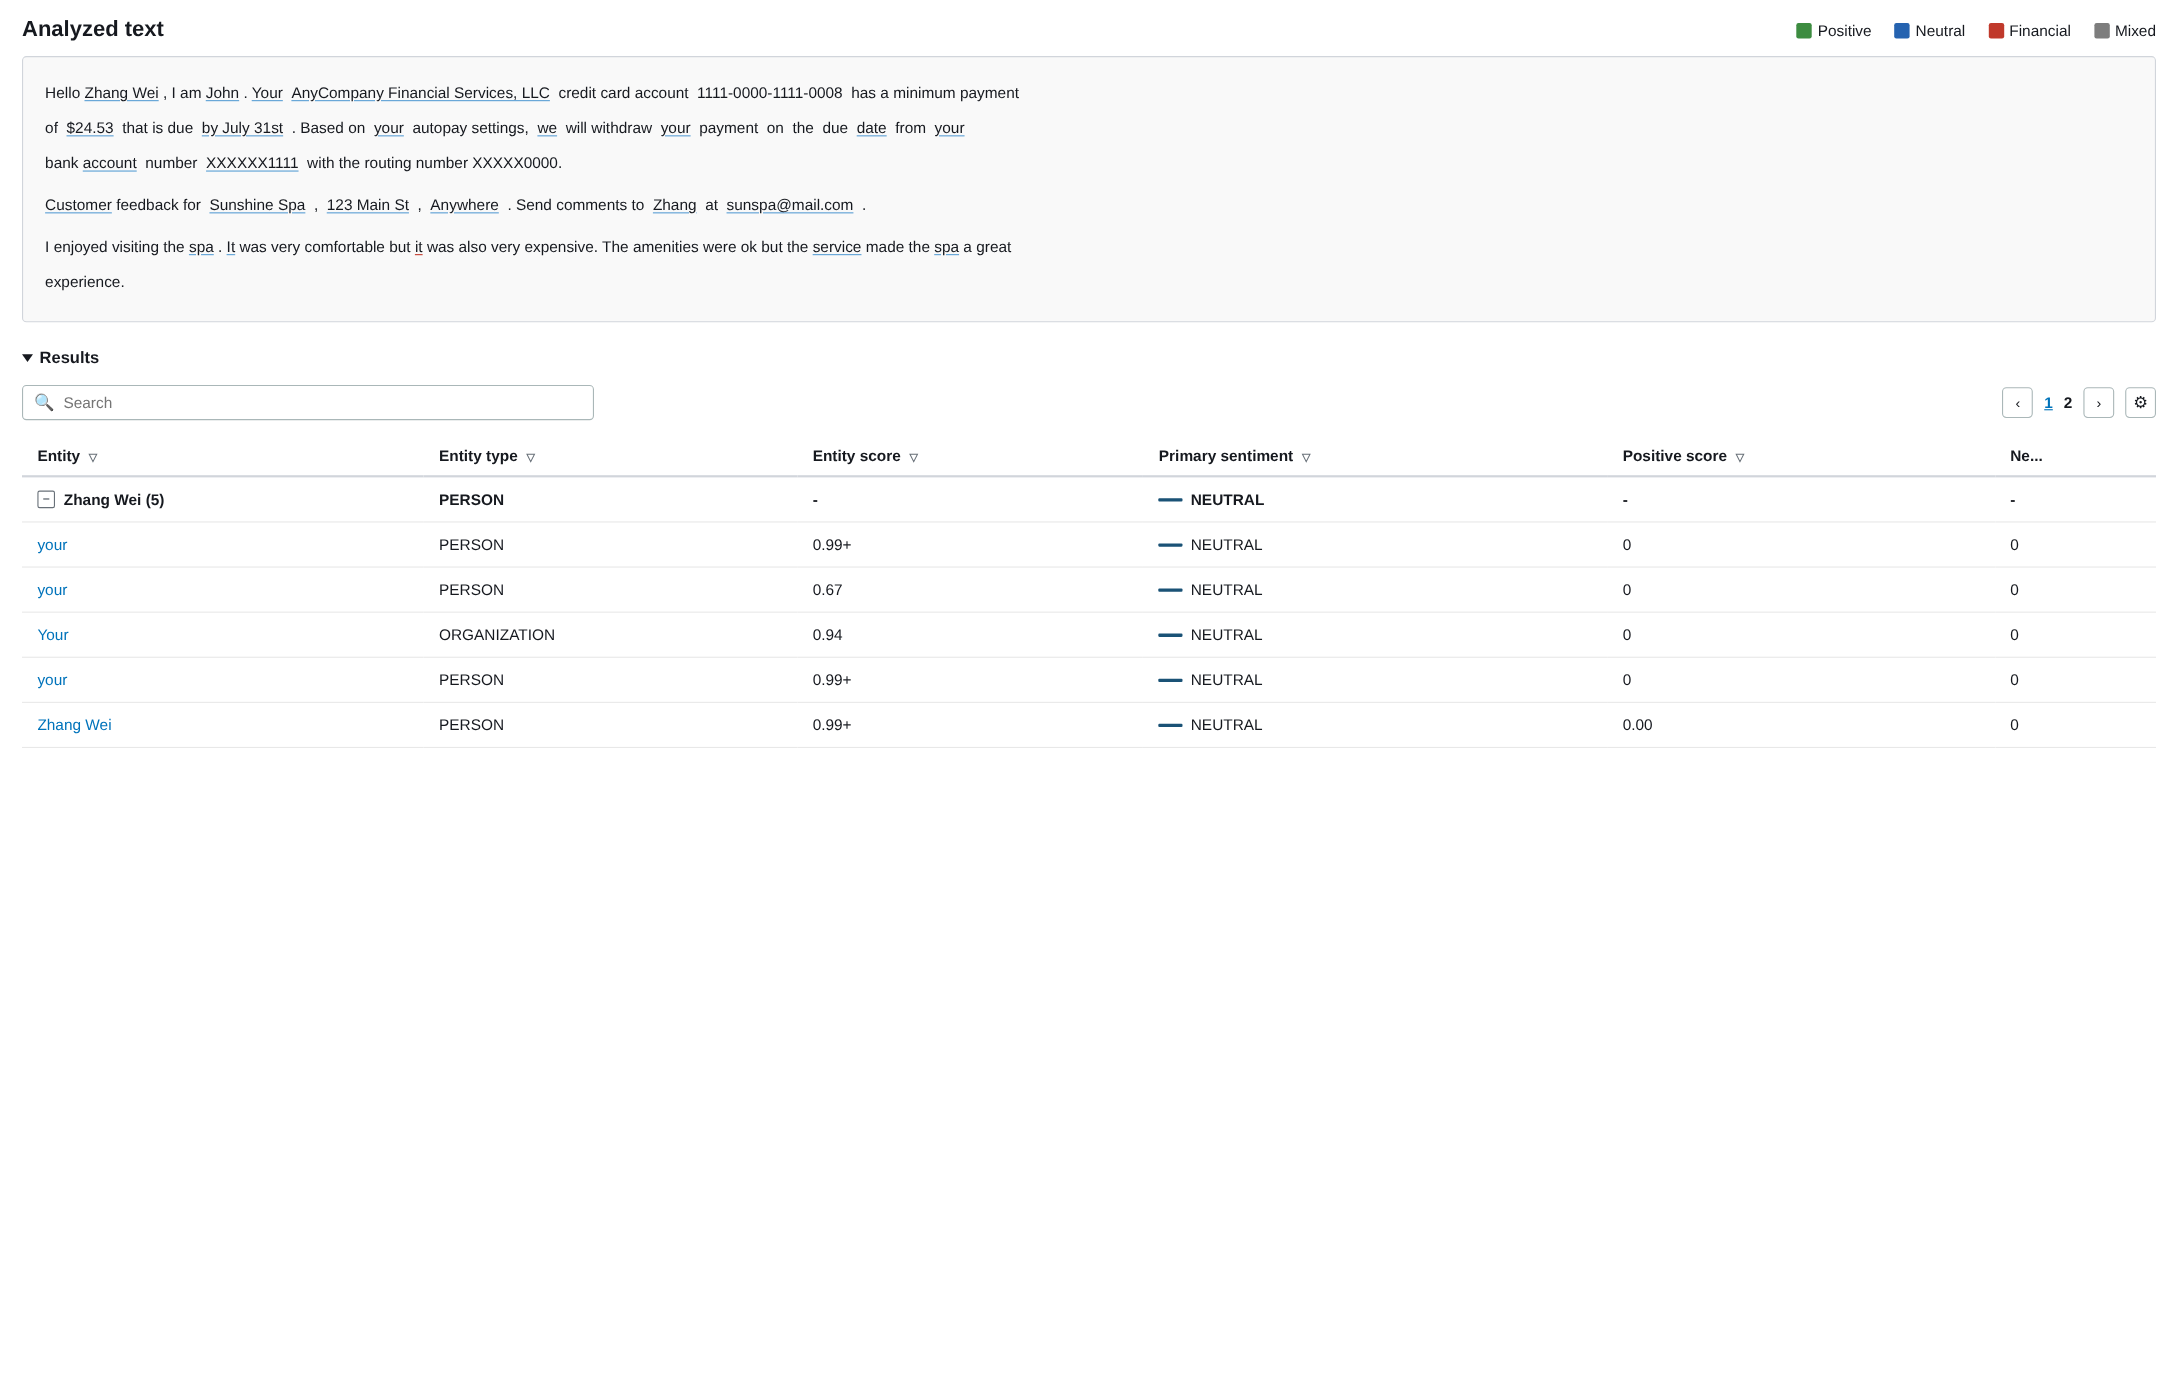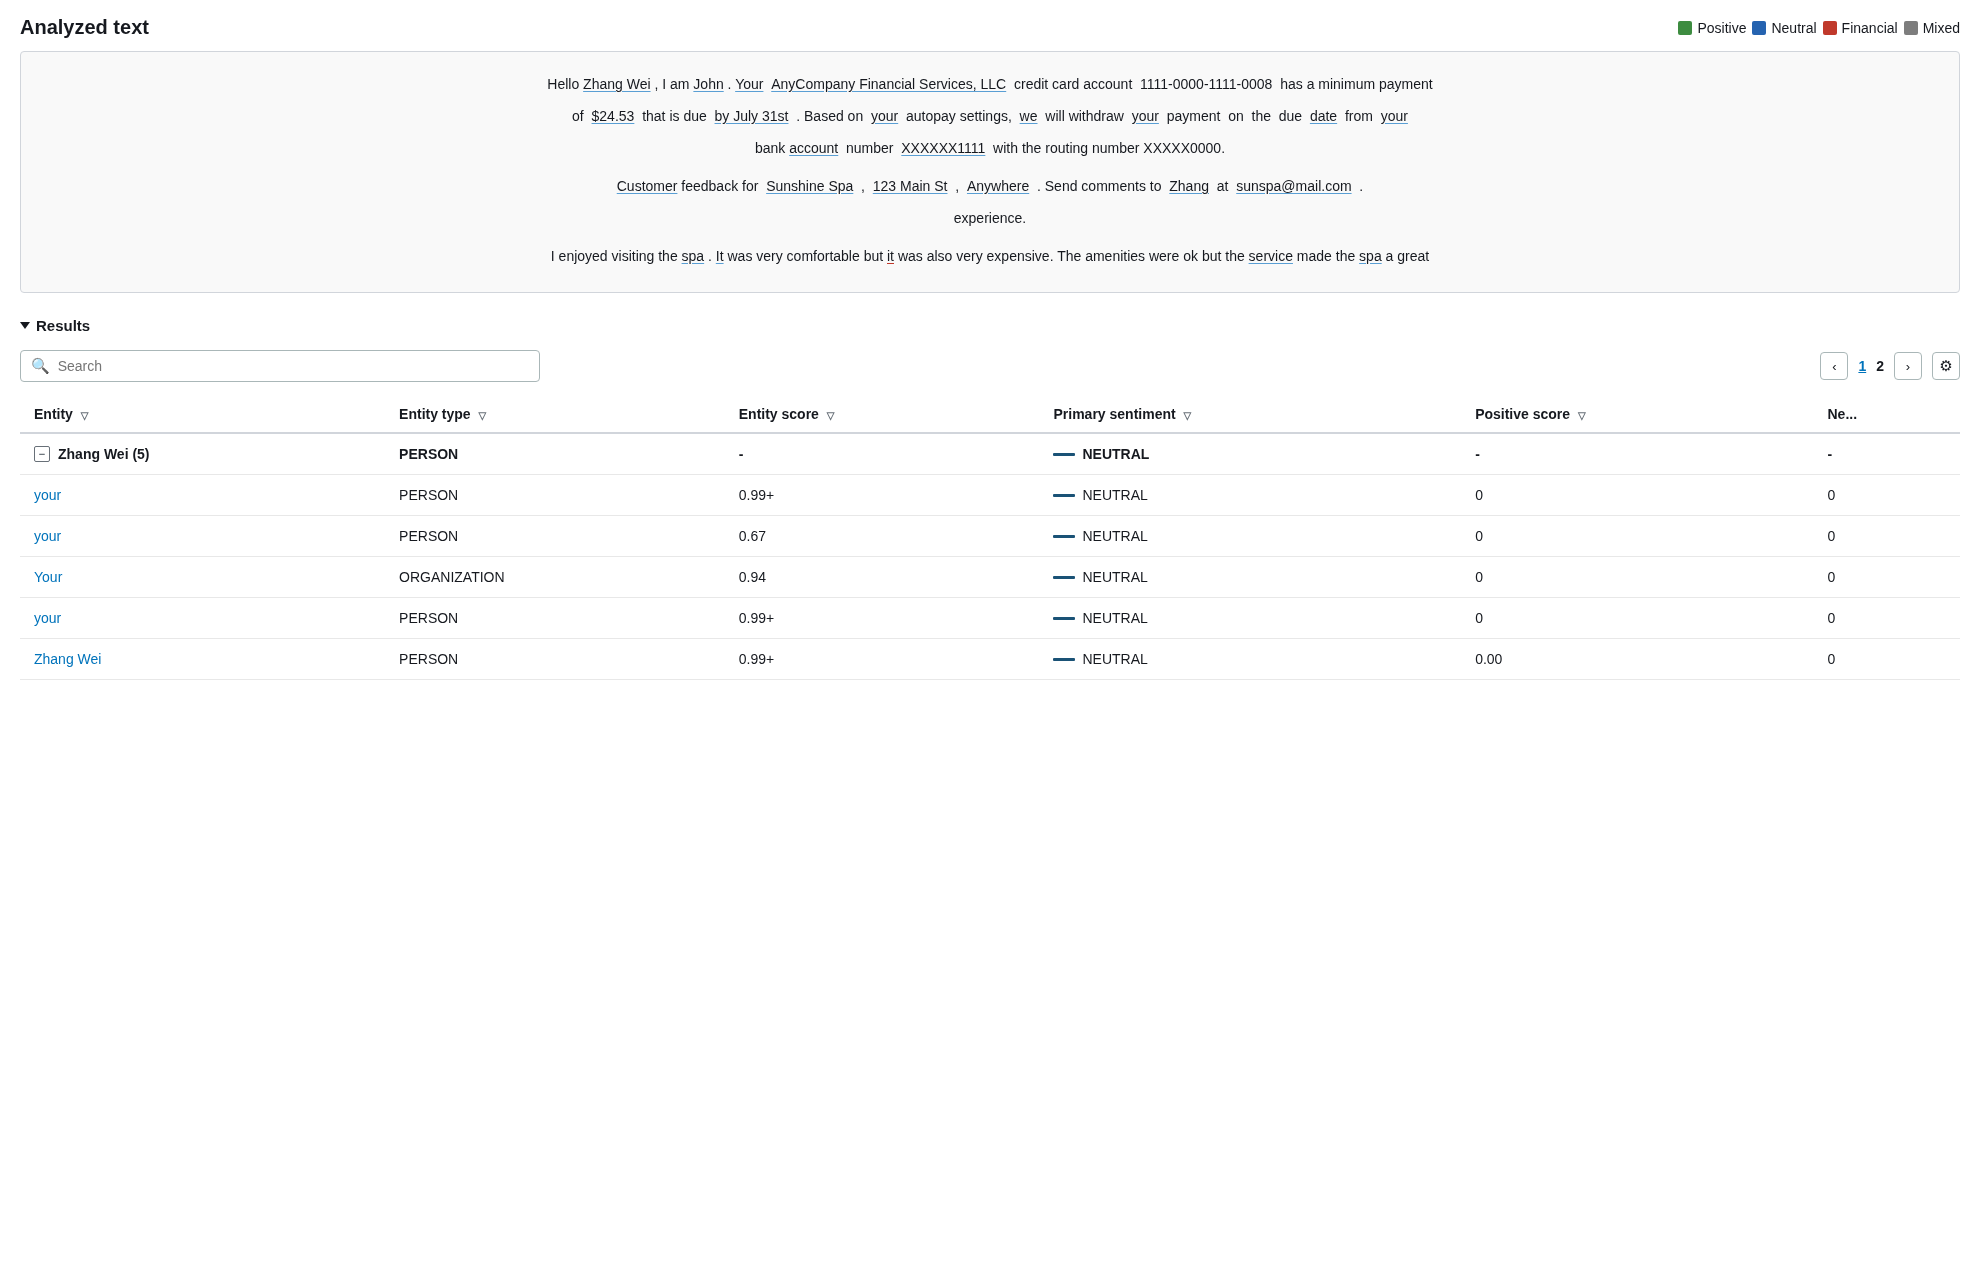--- a/index.html
+++ b/index.html
@@ -22,21 +22,21 @@
       justify-content: space-between;
       margin-bottom: 12px;
     }
     .analyzed-title {
       font-weight: 700;
       font-size: 20px;
     }
     .legend {
       display: flex;
       align-items: center;
-      gap: 6px;
+      gap: 21px;
     }
     .legend-item {
       display: flex;
       align-items: center;
       gap: 5px;
       font-size: 14px;
     }
     .legend-dot {
       width: 14px;
       height: 14px;
@@ -49,21 +49,20 @@
       border-radius: 4px;
       padding: 18px 20px;
       background: #f9f9f9;
       line-height: 2.0;
       font-size: 14px;
       color: #16191f;
       margin-bottom: 24px;
     }
     .analyzed-text-box p {
       margin-bottom: 4px;
-      text-align: center;
     }
 
     
     .entity-token {
       text-decoration: underline;
       text-decoration-color: #5a9fd4;
       text-underline-offset: 2px;
     }
     .entity-token.negative {
       text-decoration-color: #c0392b;
@@ -282,24 +281,24 @@
     </p>
     <p>
       of &nbsp;<span class="entity-token">$24.53</span>&nbsp; that is due &nbsp;<span class="entity-token">by July 31st</span>&nbsp; . Based on &nbsp;<span class="entity-token">your</span>&nbsp; autopay settings, &nbsp;<span class="entity-token">we</span>&nbsp; will withdraw &nbsp;<span class="entity-token">your</span>&nbsp; payment &nbsp;on&nbsp; the &nbsp;due &nbsp;<span class="entity-token">date</span>&nbsp; from &nbsp;<span class="entity-token">your</span>
     </p>
     <p>
       bank <span class="entity-token">account</span> &nbsp;number &nbsp;<span class="entity-token">XXXXXX1111</span>&nbsp; with the routing number XXXXX0000.
     </p>
     <p style="margin-top:10px;">
       <span class="entity-token">Customer</span> feedback for &nbsp;<span class="entity-token">Sunshine Spa</span>&nbsp; , &nbsp;<span class="entity-token">123 Main St</span>&nbsp; , &nbsp;<span class="entity-token">Anywhere</span>&nbsp; . Send comments to &nbsp;<span class="entity-token">Zhang</span>&nbsp; at &nbsp;<span class="entity-token">sunspa@mail.com</span>&nbsp; .
     </p>
-    <p>experience.</p>
     <p style="margin-top:10px;">
       I enjoyed visiting the <span class="entity-token">spa</span> . <span class="entity-token">It</span> was very comfortable but <span class="entity-token negative">it</span> was also very expensive. The amenities were ok but the <span class="entity-token">service</span> made the <span class="entity-token">spa</span> a great
     </p>
+    <p>experience.</p>
   </div>
 
   <div class="results-section">
     <div class="results-header">
       <span class="chevron-down"></span>
       <span>Results</span>
     </div>
 
     <div class="toolbar-row">
       <div class="search-box">

